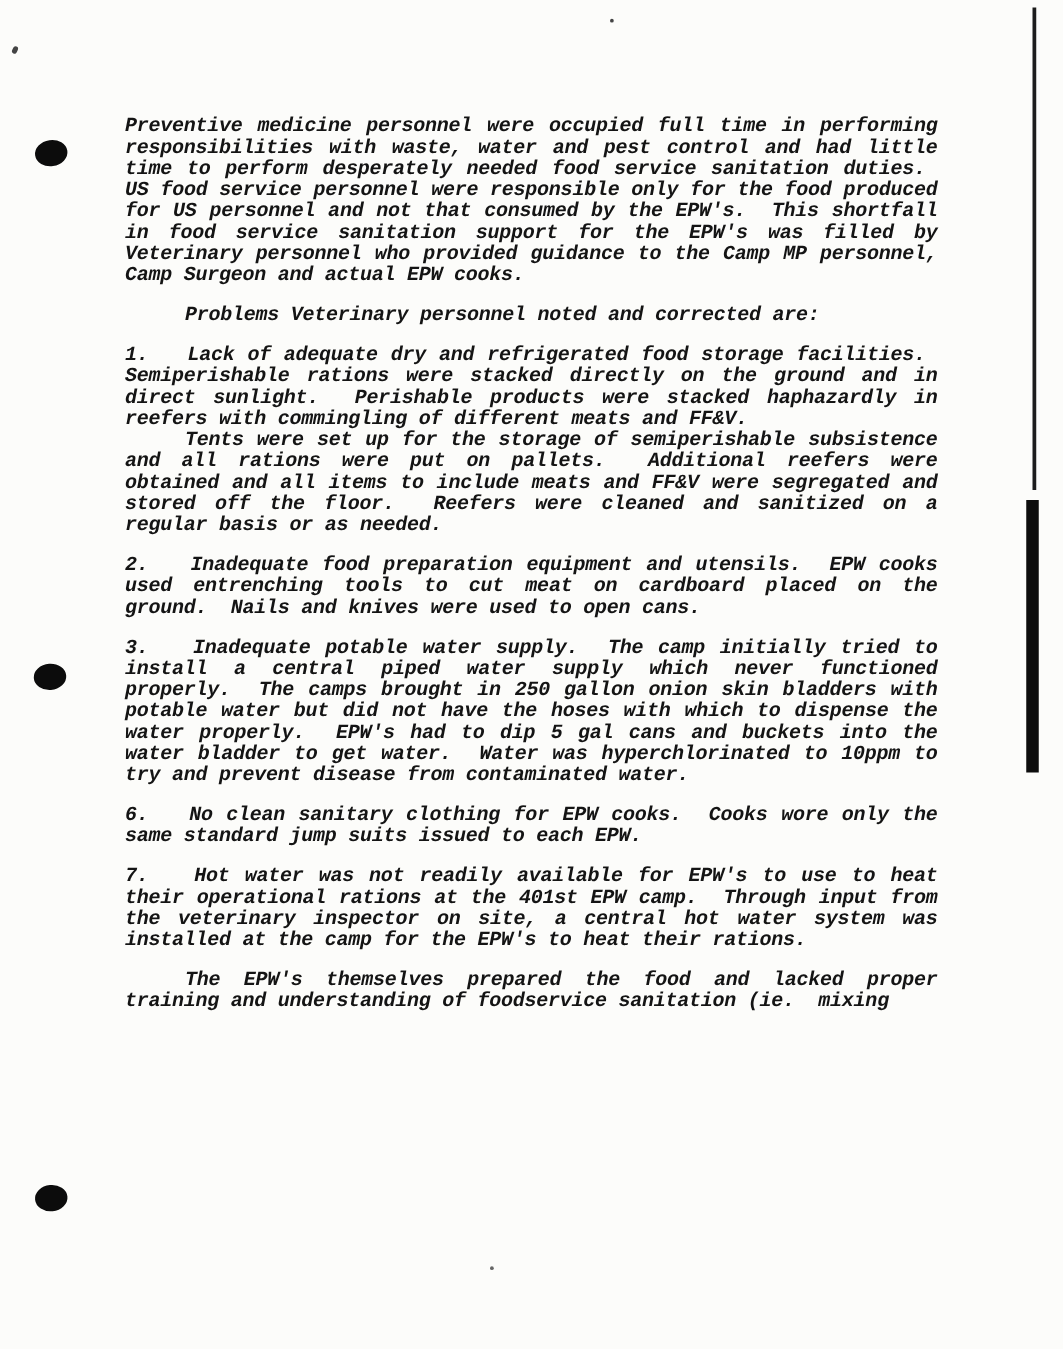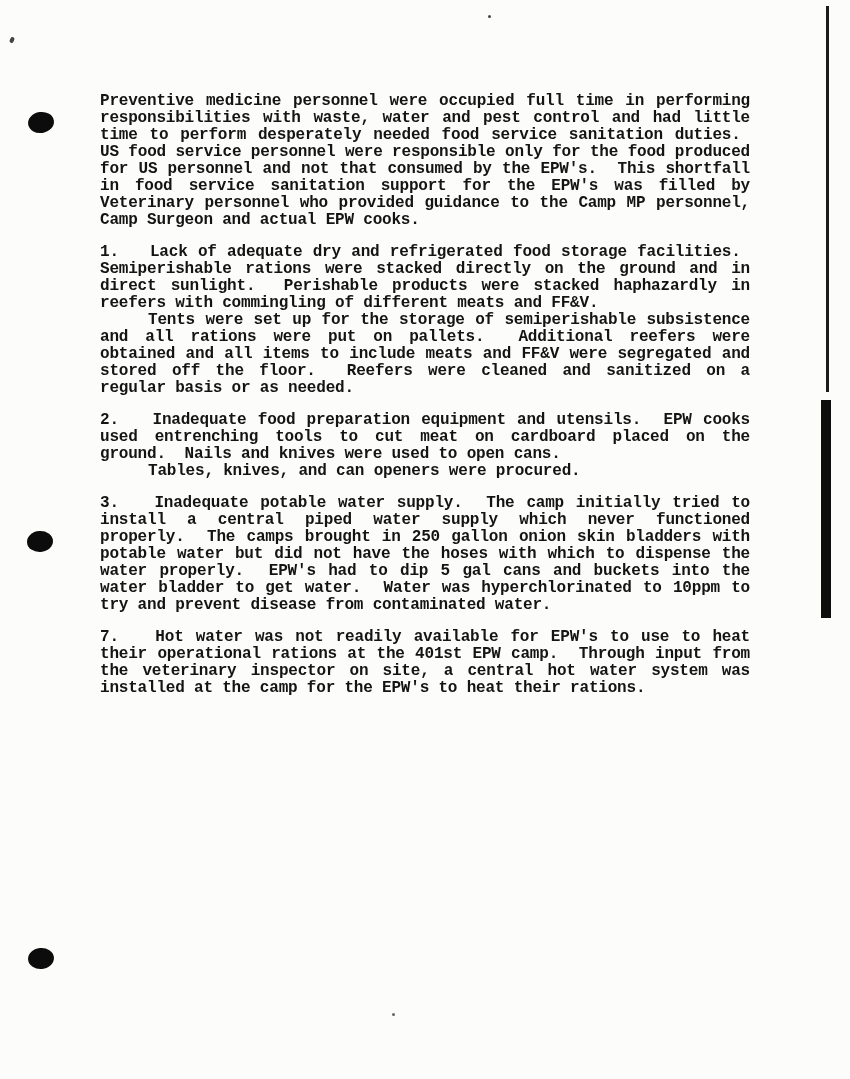--- a/index.html
+++ b/index.html
@@ -7,20 +7,21 @@
   body {
     position: relative;
     background: #fcfcfa;
     overflow: hidden;
     font-family: "Liberation Mono", "DejaVu Sans Mono", monospace;
   }
   .page {
     position: absolute;
     inset: 0;
     background: #fcfcfa;
+    font-style: italic;
   }
   .text-block {
     position: absolute;
     left: 100px;
     top: 93px;
     width: 650px;
     font-size: 16px;
     line-height: 17px;
     font-weight: 700;
     color: #141414;
@@ -78,21 +79,23 @@
 
   <span class="edge-thin"></span>
   <span class="edge-thick"></span>
 
   <span class="speck speck-1"></span>
   <span class="speck speck-2"></span>
   <span class="speck speck-3"></span>
 
   <div class="text-block">
     <p class="para">Preventive medicine personnel were occupied full time in performing responsibilities with waste, water and pest control and had little time to perform desperately needed food service sanitation duties.&nbsp; US food service personnel were responsible only for the food produced for US personnel and not that consumed by the EPW's.&nbsp; This shortfall in food service sanitation support for the EPW's was filled by Veterinary personnel who provided guidance to the Camp MP personnel, Camp Surgeon and actual EPW cooks.</p>
+    <p class="para gap indent">Problems Veterinary personnel noted and corrected are:</p>
     <p class="para gap">1.&nbsp;&nbsp;&nbsp;Lack of adequate dry and refrigerated food storage facilities.&nbsp; Semiperishable rations were stacked directly on the ground and in direct sunlight.&nbsp; Perishable products were stacked haphazardly in reefers with commingling of different meats and FF&amp;V.</p>
     <p class="para indent">Tents were set up for the storage of semiperishable subsistence and all rations were put on pallets.&nbsp; Additional reefers were obtained and all items to include meats and FF&amp;V were segregated and stored off the floor.&nbsp; Reefers were cleaned and sanitized on a regular basis or as needed.</p>
     <p class="para gap">2.&nbsp;&nbsp;&nbsp;Inadequate food preparation equipment and utensils.&nbsp; EPW cooks used entrenching tools to cut meat on cardboard placed on the ground.&nbsp; Nails and knives were used to open cans.</p>
-    <p class="para indent">Tables, knives, and can openers were procured.</p>
     <p class="para gap">3.&nbsp;&nbsp;&nbsp;Inadequate potable water supply.&nbsp; The camp initially tried to install a central piped water supply which never functioned properly.&nbsp; The camps brought in 250 gallon onion skin bladders with potable water but did not have the hoses with which to dispense the water properly.&nbsp; EPW's had to dip 5 gal cans and buckets into the water bladder to get water.&nbsp; Water was hyperchlorinated to 10ppm to try and prevent disease from contaminated water.</p>
+    <p class="para gap">6.&nbsp;&nbsp;&nbsp;No clean sanitary clothing for EPW cooks.&nbsp; Cooks wore only the same standard jump suits issued to each EPW.</p>
     <p class="para gap">7.&nbsp;&nbsp;&nbsp;Hot water was not readily available for EPW's to use to heat their operational rations at the 401st EPW camp.&nbsp; Through input from the veterinary inspector on site, a central hot water system was installed at the camp for the EPW's to heat their rations.</p>
+    <p class="para gap indent">The EPW's themselves prepared the food and lacked proper training and understanding of foodservice sanitation (ie.&nbsp; mixing</p>
   </div>
 
 </div>
 
 </body></html>

